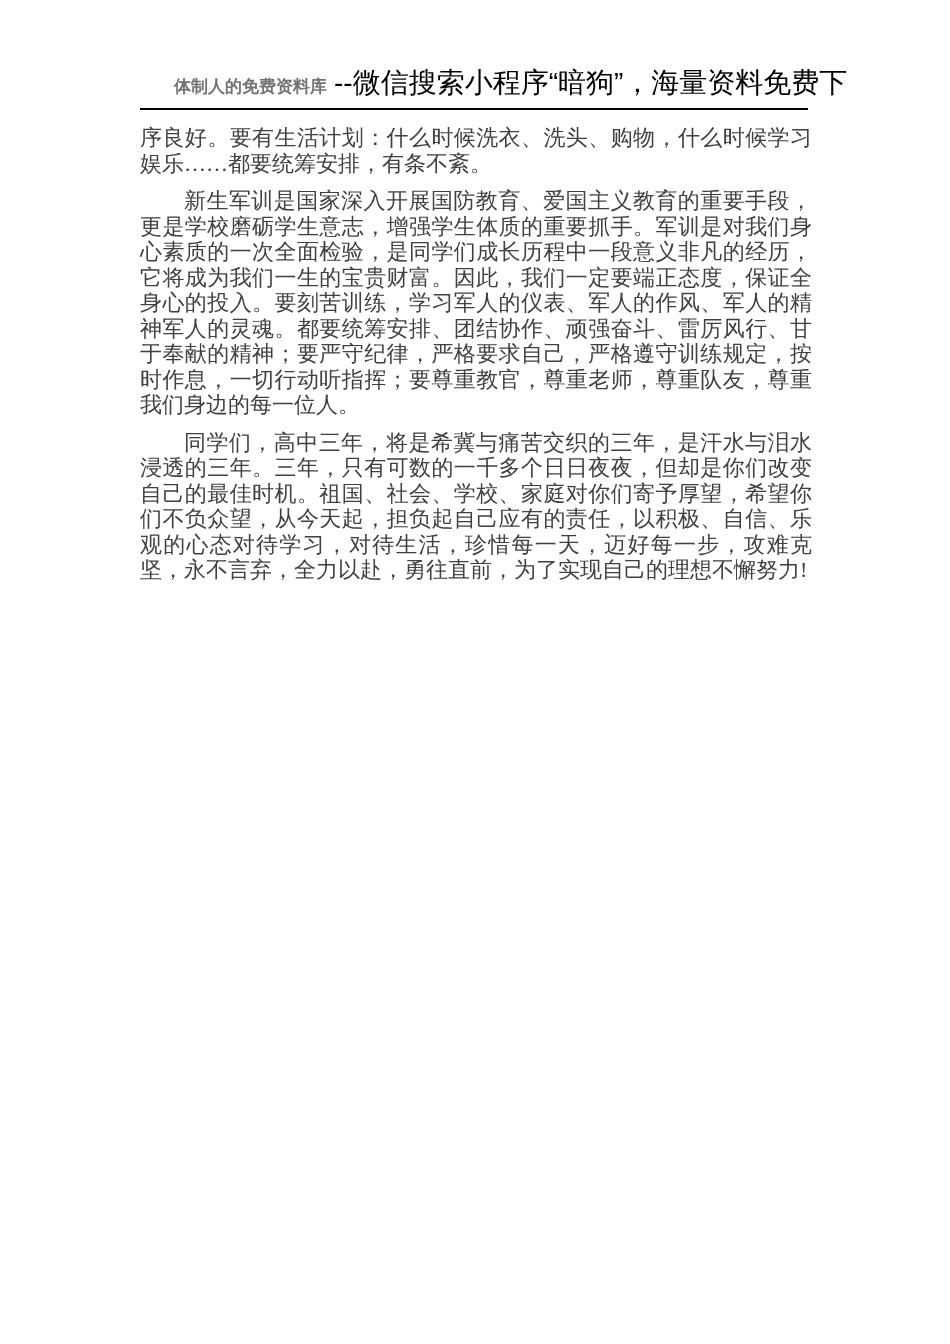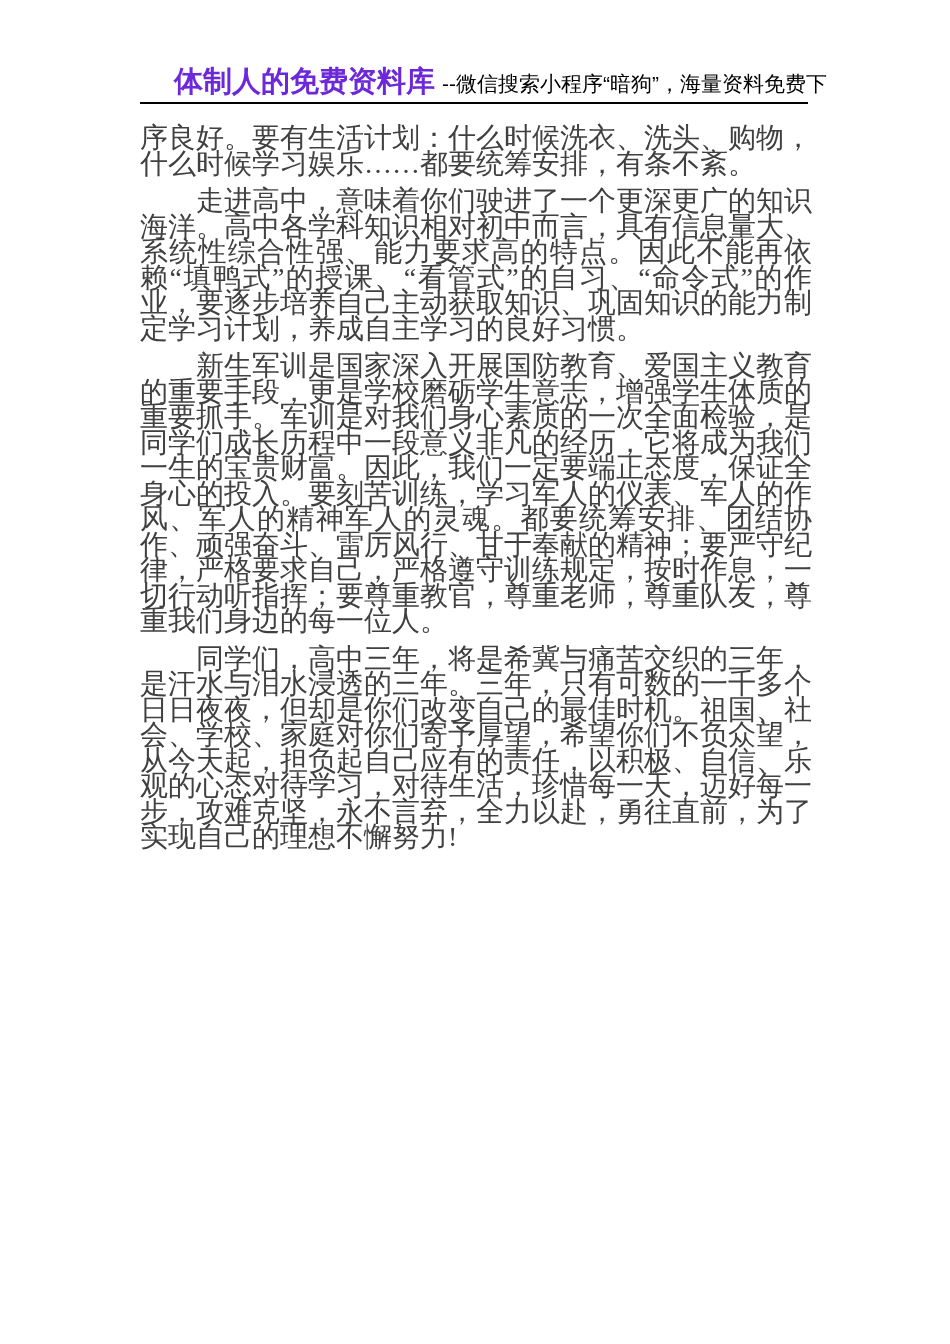--- a/index.html
+++ b/index.html
@@ -18,46 +18,46 @@
     top: 64px;
     width: 668px;
   }
   .header-row {
     display: flex;
     align-items: baseline;
     padding-left: 34px;
     white-space: nowrap;
   }
   .brand {
-    color: #6d28d9;
+    color: #737373;
     font-weight: bold;
-    font-size: 29px;
+    font-size: 17px;
     line-height: 34px;
     letter-spacing: 0px;
     font-family: "Liberation Sans", "DejaVu Sans", sans-serif;
   }
   .tagline {
     color: #000000;
-    font-size: 21px;
+    font-size: 28px;
     margin-left: 7px;
     font-family: "Liberation Sans", "DejaVu Sans", sans-serif;
   }
   .divider {
     margin-top: 4px;
     border-bottom: 2px solid #000000;
     width: 100%;
     height: 0;
   }
   .body-text {
     position: absolute;
     left: 140px;
     top: 125px;
     width: 672px;
     color: #404040;
-    font-size: 28px;
+    font-size: 22px;
     line-height: 25.5px;
     text-align: justify;
   }
   .para { margin-bottom: 12px; }
   .para.indent { text-indent: 2em; }
   .para:last-child { margin-bottom: 8px; }
 </style>
 </head>
 <body>
 
@@ -66,18 +66,17 @@
   <div class="header">
     <div class="header-row">
       <span class="brand">体制人的免费资料库</span>
       <span class="tagline">--微信搜索小程序“暗狗”，海量资料免费下</span>
     </div>
     <div class="divider"></div>
   </div>
 
   <div class="body-text">
     <p class="para">序良好。要有生活计划：什么时候洗衣、洗头、购物，什么时候学习娱乐……都要统筹安排，有条不紊。</p>
-    <p class="para indent">走进高中，意味着你们驶进了一个更深更广的知识海洋。高中各学科知识相对初中而言，具有信息量大、系统性综合性强、能力要求高的特点。因此不能再依赖“填鸭式”的授课、“看管式”的自习、“命令式”的作业，要逐步培养自己主动获取知识、巩固知识的能力制定学习计划，养成自主学习的良好习惯。</p>
     <p class="para indent">新生军训是国家深入开展国防教育、爱国主义教育的重要手段，更是学校磨砺学生意志，增强学生体质的重要抓手。军训是对我们身心素质的一次全面检验，是同学们成长历程中一段意义非凡的经历，它将成为我们一生的宝贵财富。因此，我们一定要端正态度，保证全身心的投入。要刻苦训练，学习军人的仪表、军人的作风、军人的精神军人的灵魂。都要统筹安排、团结协作、顽强奋斗、雷厉风行、甘于奉献的精神；要严守纪律，严格要求自己，严格遵守训练规定，按时作息，一切行动听指挥；要尊重教官，尊重老师，尊重队友，尊重我们身边的每一位人。</p>
     <p class="para indent">同学们，高中三年，将是希冀与痛苦交织的三年，是汗水与泪水浸透的三年。三年，只有可数的一千多个日日夜夜，但却是你们改变自己的最佳时机。祖国、社会、学校、家庭对你们寄予厚望，希望你们不负众望，从今天起，担负起自己应有的责任，以积极、自信、乐观的心态对待学习，对待生活，珍惜每一天，迈好每一步，攻难克坚，永不言弃，全力以赴，勇往直前，为了实现自己的理想不懈努力!</p>
   </div>
 
 </div>
 
 </body></html>

